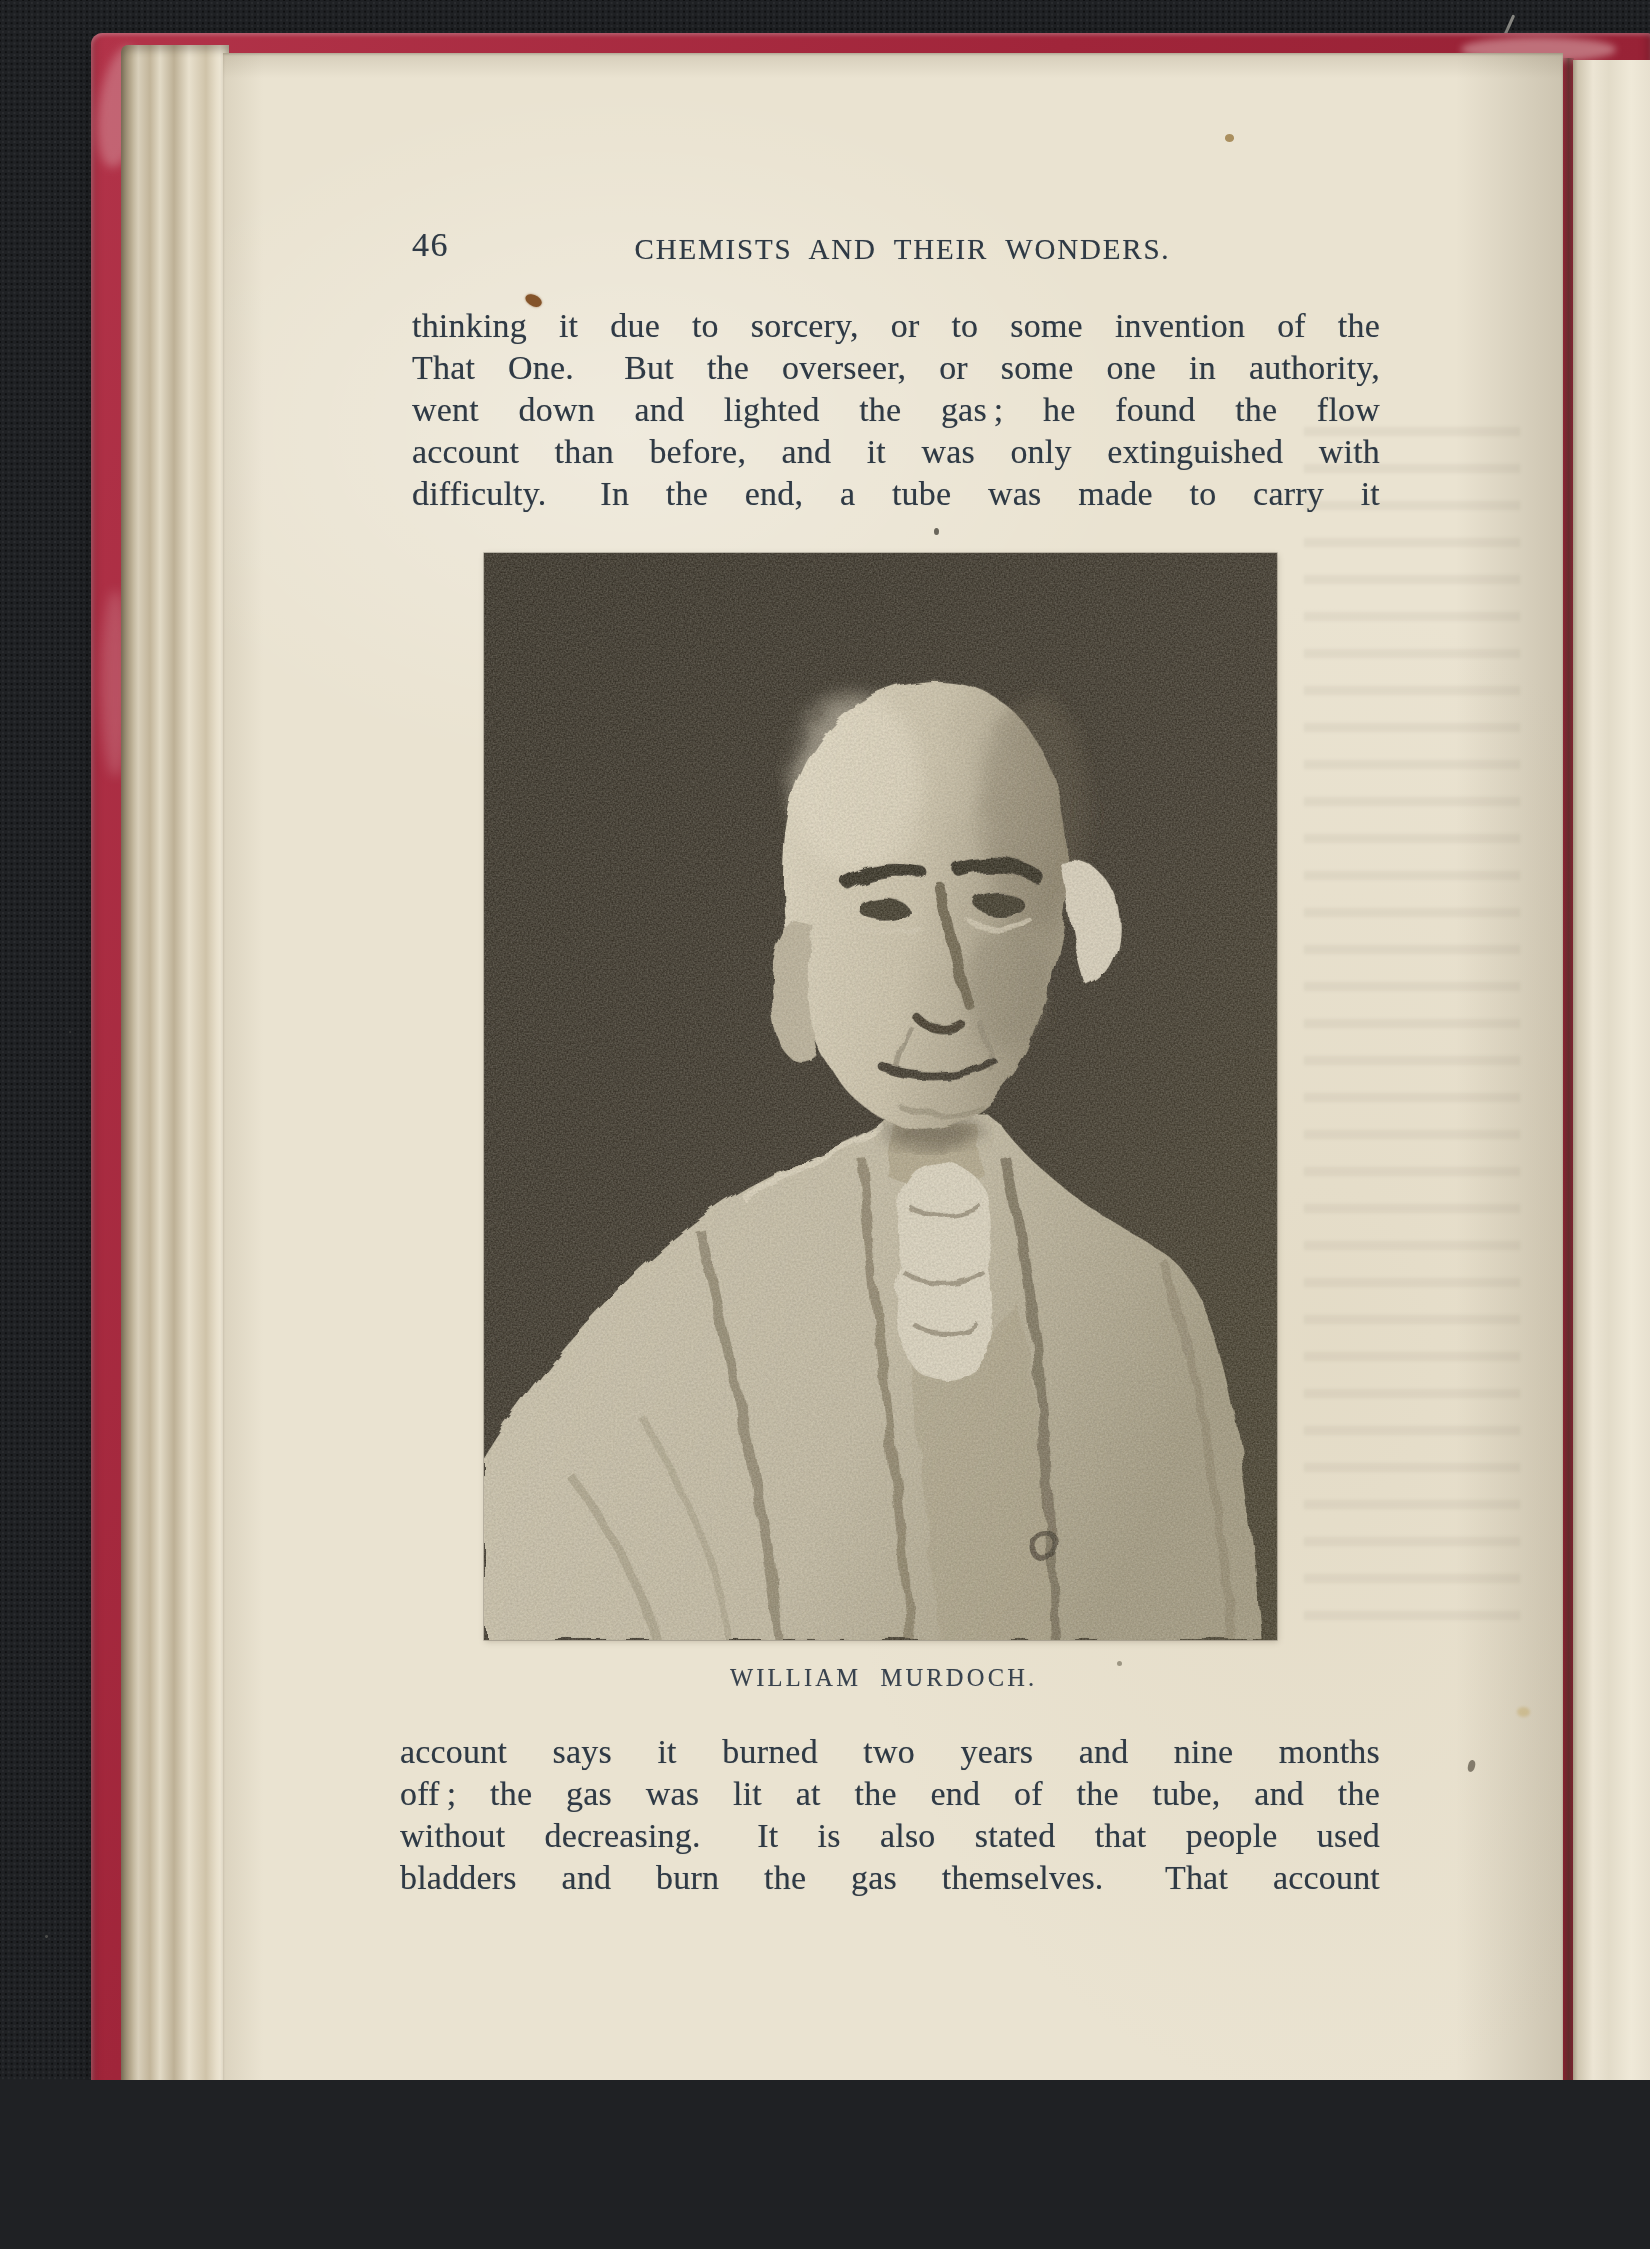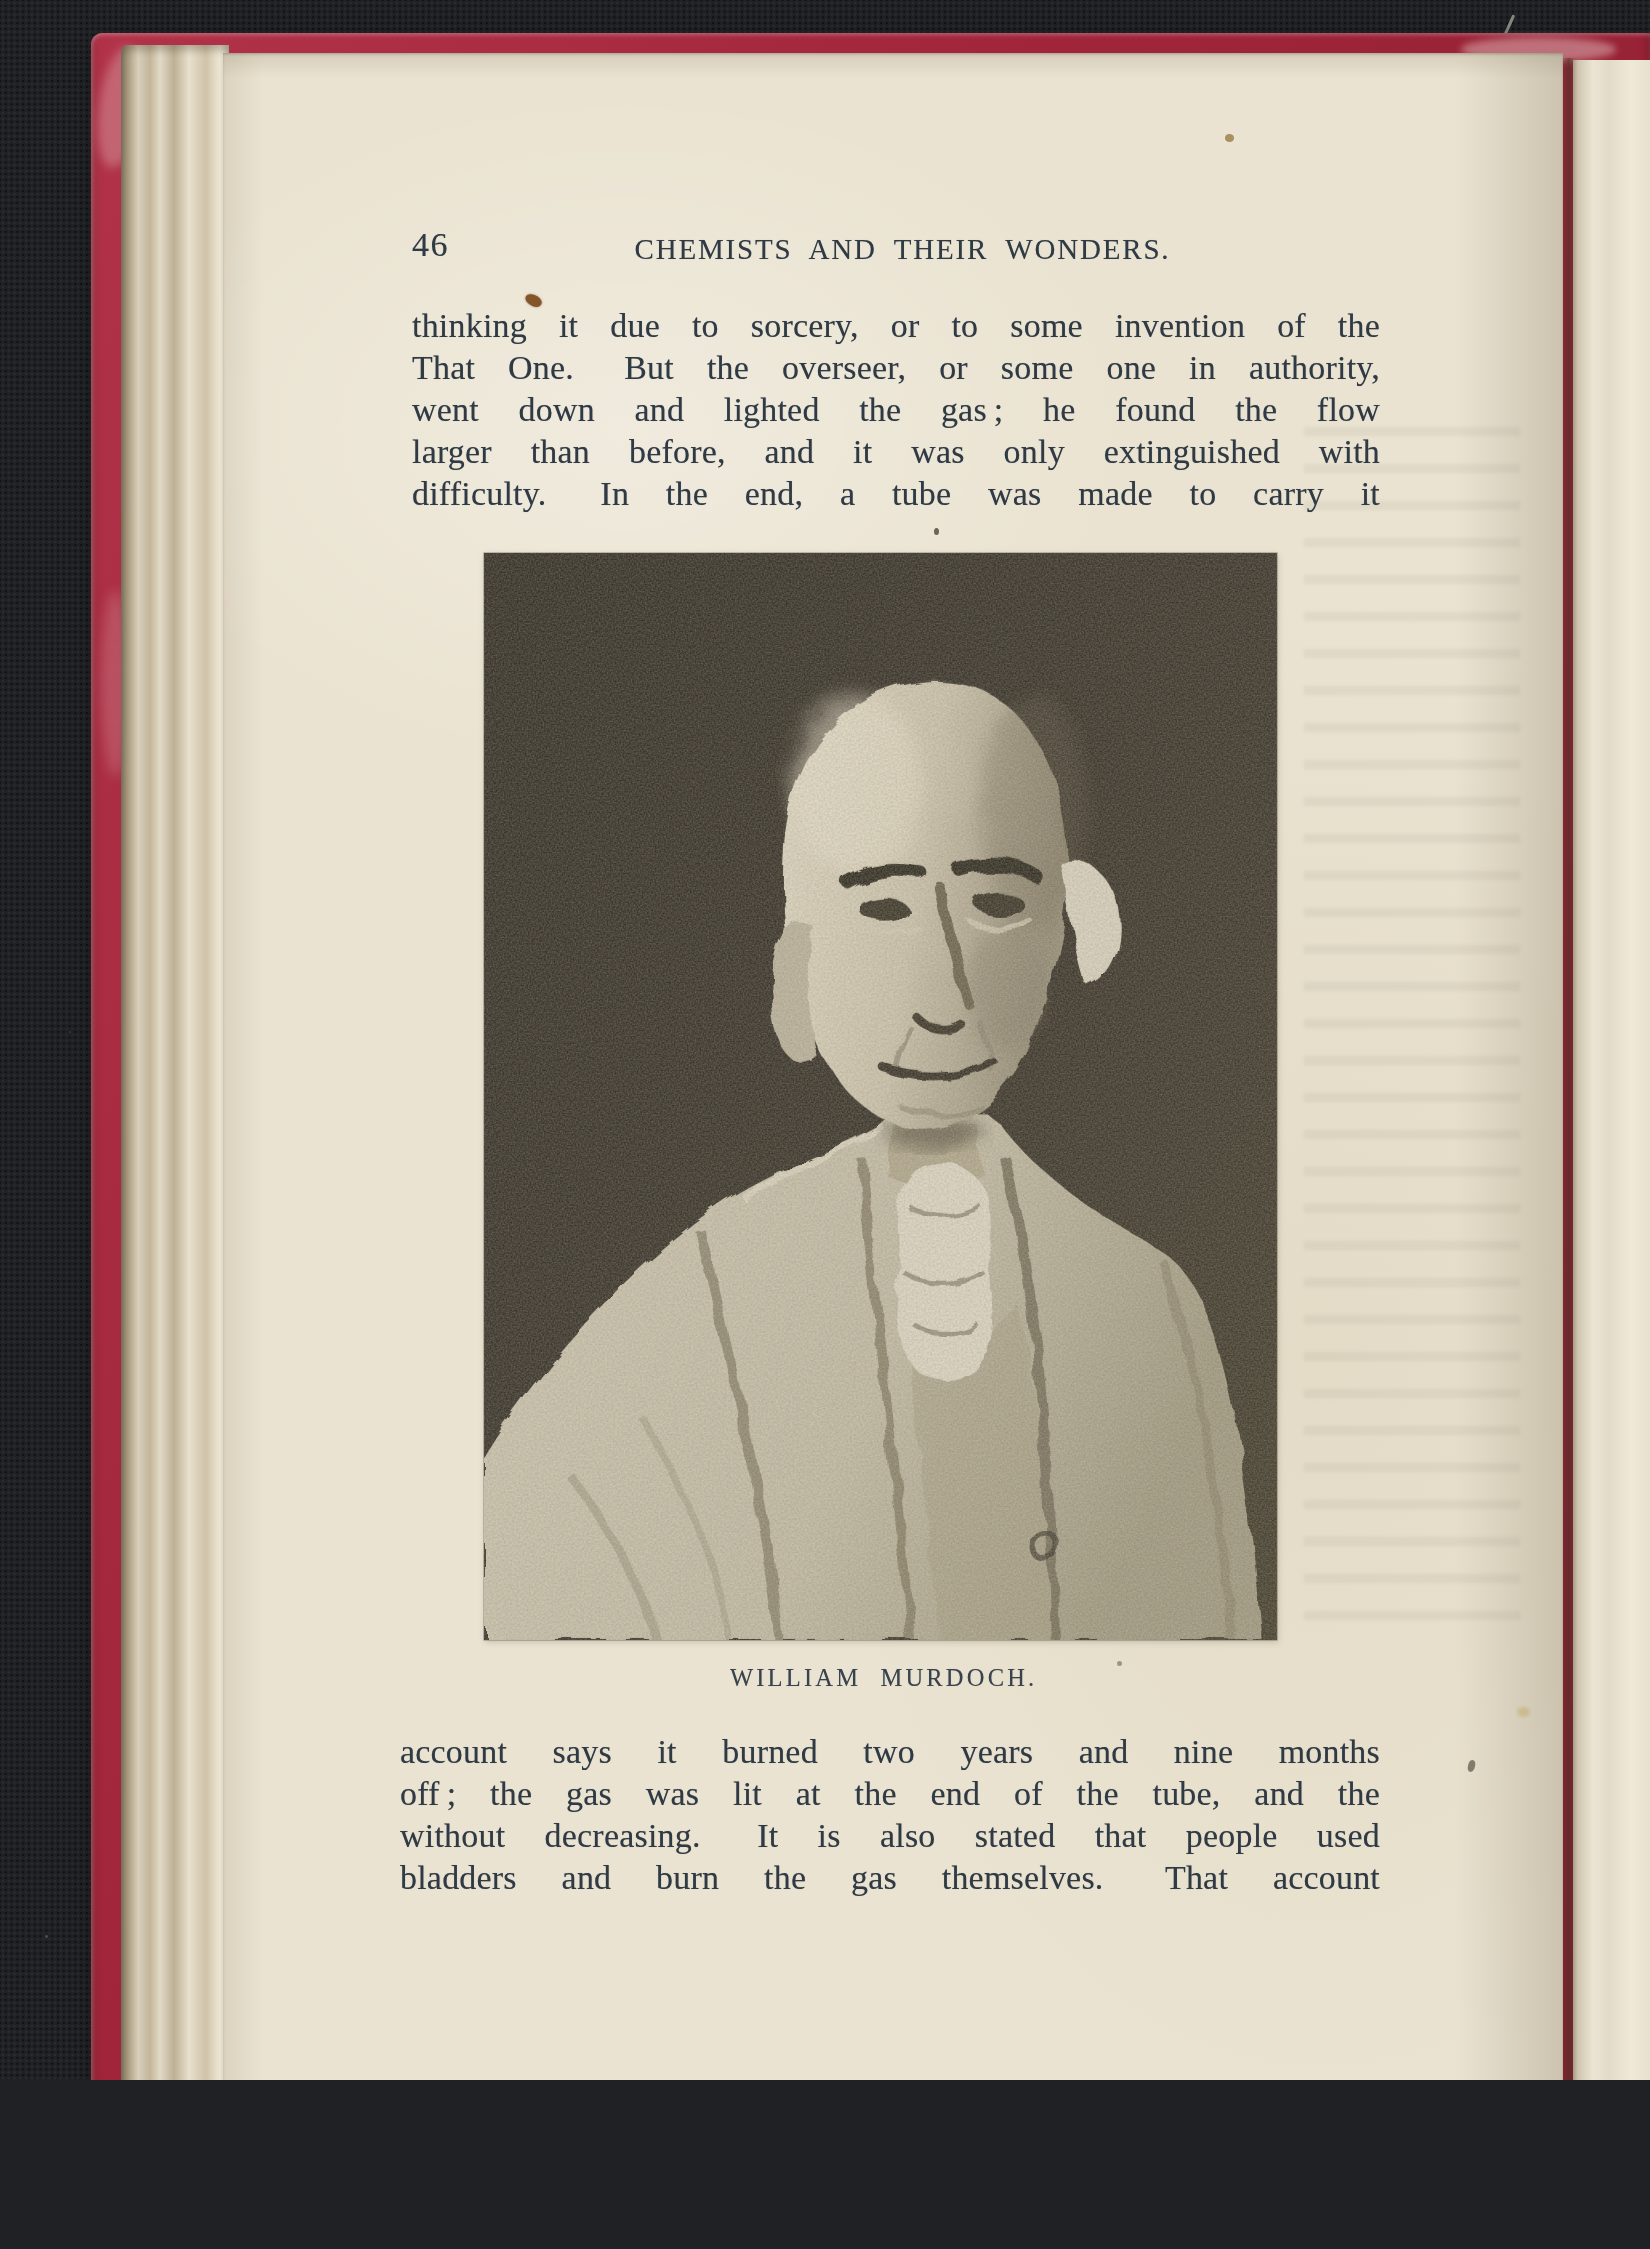--- a/index.html
+++ b/index.html
@@ -95,21 +95,21 @@
   <div class="page">
     <div class="ghosting"></div>
 
     <div class="pagenum ink">46</div>
     <div class="header ink">CHEMISTS AND THEIR WONDERS.</div>
 
     <div class="para para-top">
       <div class="tline ink">thinking it due to sorcery, or to some invention of the</div>
       <div class="tline ink">That One.  But the overseer, or some one in authority,</div>
       <div class="tline ink">went down and lighted the gas ; he found the flow</div>
-      <div class="tline ink">larger than before, and it was only extinguished with</div>
+      <div class="tline ink">account than before, and it was only extinguished with</div>
       <div class="tline ink">difficulty.  In the end, a tube was made to carry it</div>
     </div>
 
     <div class="figure">
       <svg viewBox="0 0 550 754" role="img" aria-label="Halftone photograph of a sculpted bust of William Murdoch: elderly bald man with side hair tufts, wide-lapelled coat and crumpled cravat, against a dark background">
         <defs>
           <linearGradient id="pbg" x1="0" y1="0" x2="1" y2="1">
             <stop offset="0" stop-color="#332e25"></stop>
               <stop offset=".55" stop-color="#3b352b"></stop>
             <stop offset="1" stop-color="#46402f"></stop>

